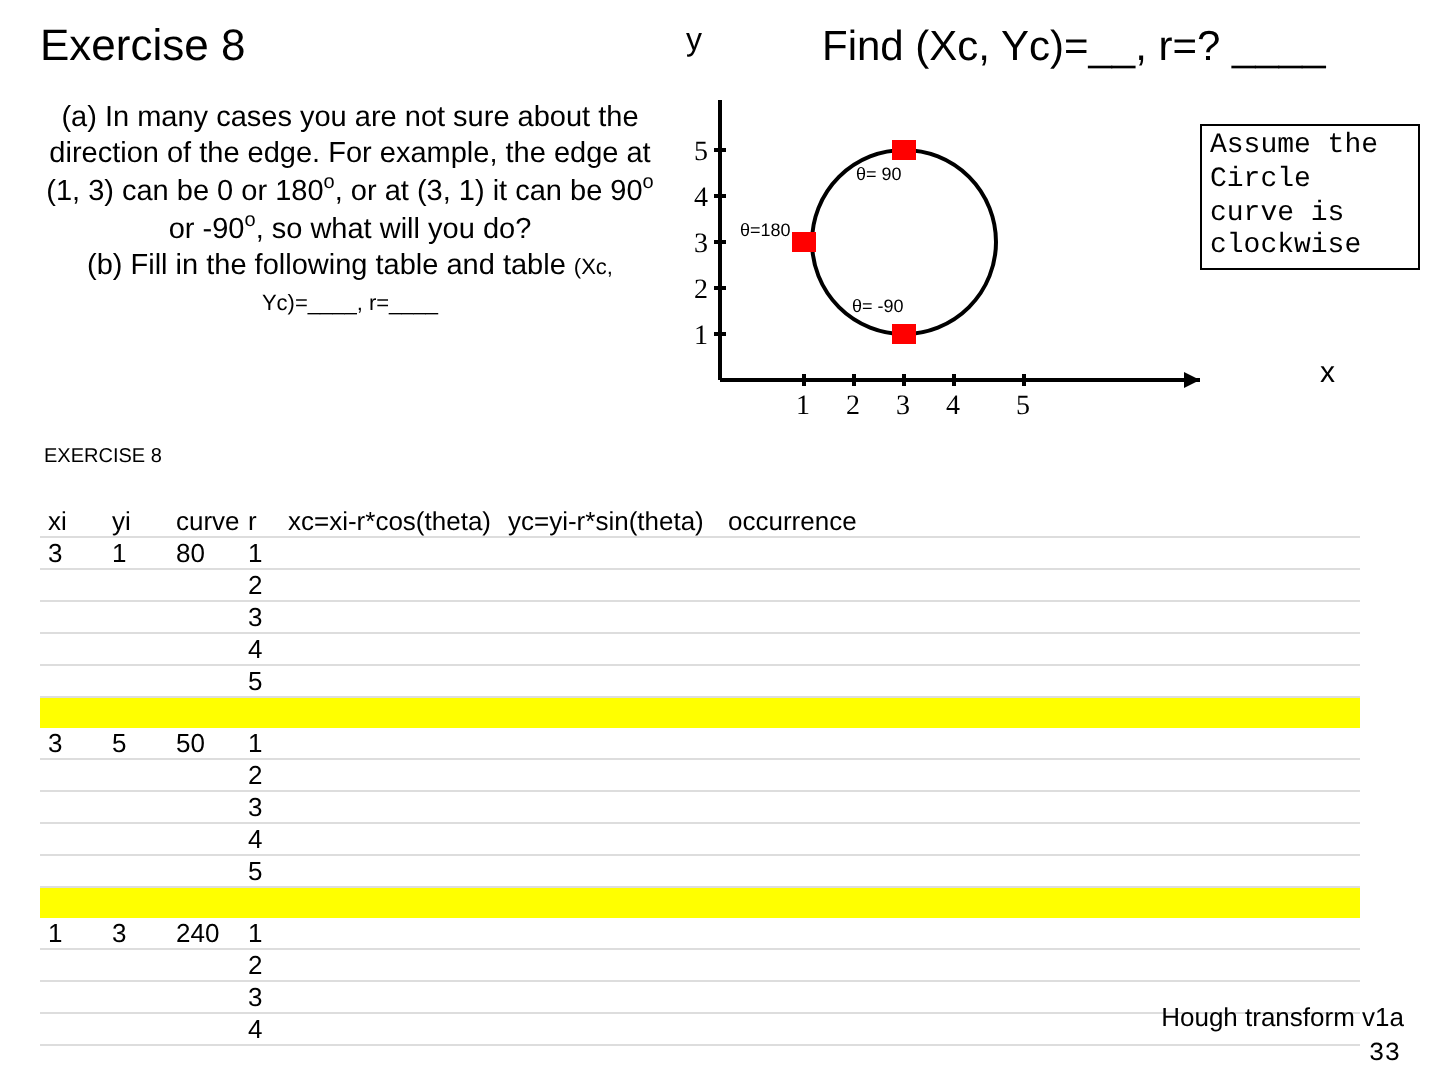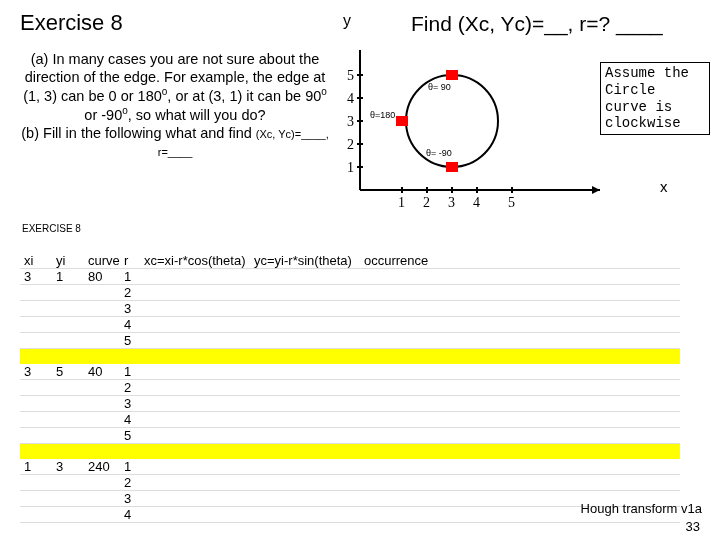--- a/index.html
+++ b/index.html
@@ -98,32 +98,33 @@
     position: absolute;
     bottom: 24px;
     right: 18px;
     font-size: 13px;
   }
   .pagenum {
     position: absolute;
     bottom: 6px;
     right: 20px;
     font-size: 13px;
+    font-family: Liberation Mono, monospace;
   }
 </style>
 </head>
 <body>
 
 <div class="title">Exercise 8</div>
 <div class="ylabel">y</div>
 <div class="find">Find (Xc, Yc)=__, r=? ____</div>
 
 <div class="bodytext">
   <span>(a) In many cases you are not sure about the direction of the edge. For example, the edge at (1, 3) can be 0 or 180</span><span class="sup">o</span><span>,  or at (3, 1) it can be 90</span><span class="sup">o</span><span> or -90</span><span class="sup">o</span><span>, so what will you do?</span><br>
-  <span>(b) Fill in the following what and find </span><span class="small">(Xc, Yc)=____, r=____</span>
+  <span>(b) Fill in the following table and table </span><span class="small">(Xc, Yc)=____, r=____</span>
 </div>
 
 <svg class="chart" viewBox="0 0 300 180">
 
   <line x1="30" y1="10" x2="30" y2="150" stroke="#000" stroke-width="2"></line>
   <line x1="30" y1="150" x2="270" y2="150" stroke="#000" stroke-width="2"></line>
   <polygon points="270,150 262,146 262,154" fill="#000"></polygon>
 
   <g font-size="14" font-family="Verdana">
     <text x="17" y="132">1</text>
@@ -249,21 +250,21 @@
         <td></td>
         <td></td>
         <td></td>
         <td></td>
         <td></td>
         <td></td>
       </tr>
       <tr>
         <td>3</td>
         <td>5</td>
-        <td>40</td>
+        <td>50</td>
         <td>1</td>
         <td></td>
         <td></td>
         <td></td>
         <td></td>
       </tr>
       <tr>
         <td></td>
         <td></td>
         <td></td>

